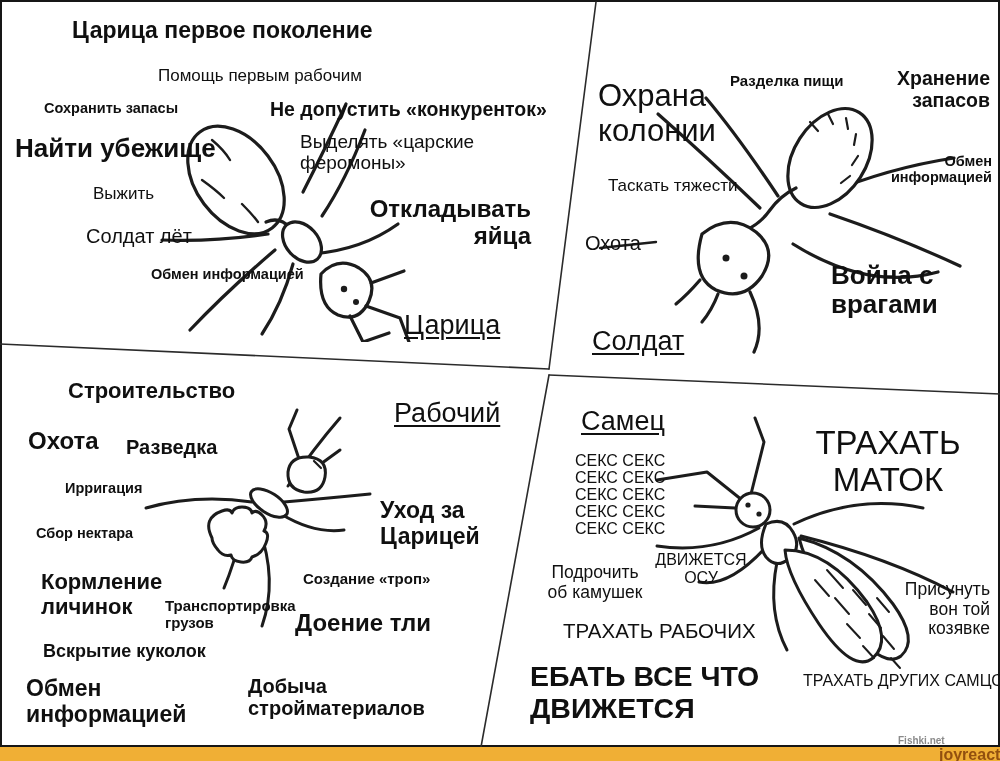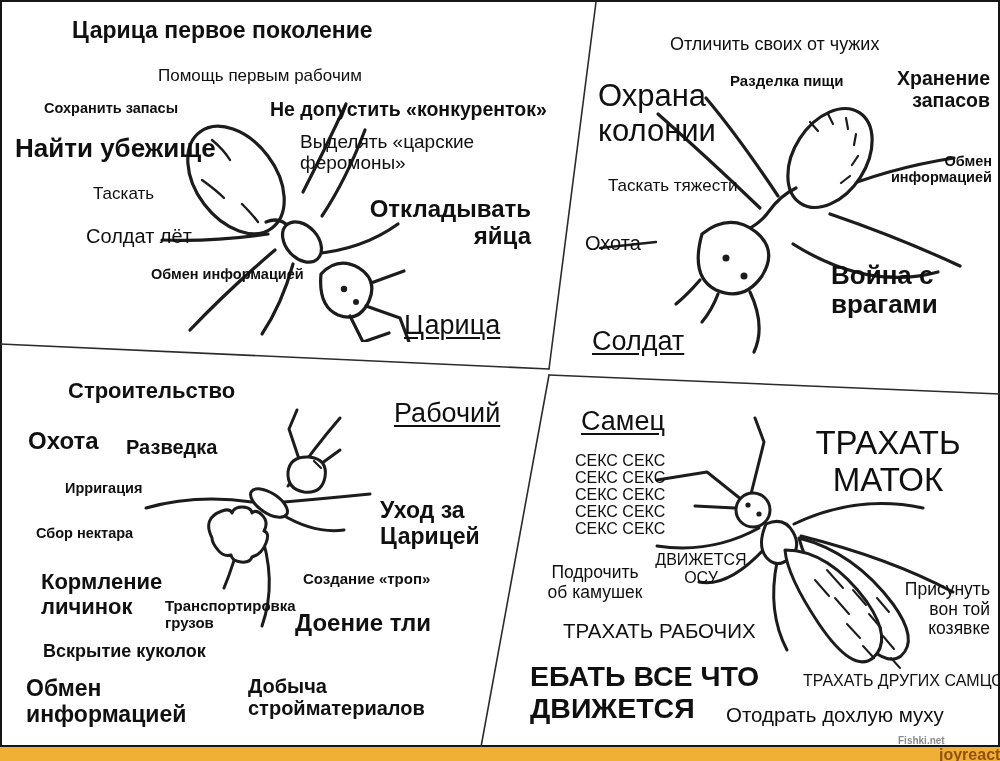--- a/index.html
+++ b/index.html
@@ -148,27 +148,26 @@
       </g>
     </g>
   </svg>
 
   <div class="lbl b" style="left:72px;top:18px;font-size:23px;">Царица первое поколение</div>
   <div class="lbl" style="left:158px;top:66px;font-size:17px;">Помощь первым рабочим</div>
   <div class="lbl b" style="left:44px;top:100px;font-size:14.5px;">Сохранить запасы</div>
   <div class="lbl b" style="left:270px;top:99px;font-size:19.5px;">Не допустить «конкуренток»</div>
   <div class="lbl b" style="left:15px;top:134px;font-size:26px;">Найти убежище</div>
   <div class="lbl wrap" style="left:300px;top:131px;width:195px;font-size:19px;">Выделять «царские феромоны»</div>
-  <div class="lbl" style="left:93px;top:184px;font-size:17px;">Таскать</div>
+  <div class="lbl" style="left:93px;top:184px;font-size:17px;">Выжить</div>
   <div class="lbl" style="left:86px;top:225px;font-size:20px;">Солдат лёт</div>
   <div class="lbl b" style="left:151px;top:266px;font-size:14.5px;">Обмен информацией</div>
   <div class="lbl b wrap" style="left:356px;top:196px;width:175px;font-size:24px;text-align:right;">Откладывать яйца</div>
   <div class="lbl u" style="left:404px;top:310px;font-size:27px;">Царица</div>
 
-  <div class="lbl" style="left:670px;top:34px;font-size:18px;">Отличить своих от чужих</div>
   <div class="lbl wrap" style="left:598px;top:79px;width:150px;font-size:31px;">Охрана колонии</div>
   <div class="lbl b" style="left:730px;top:73px;font-size:15px;">Разделка пищи</div>
   <div class="lbl b wrap rt" style="left:858px;top:68px;width:132px;font-size:19.5px;">Хранение запасов</div>
   <div class="lbl b wrap rt" style="left:878px;top:153px;width:114px;font-size:14.5px;">Обмен информацией</div>
   <div class="lbl" style="left:608px;top:176px;font-size:17px;">Таскать тяжести</div>
   <div class="lbl" style="left:585px;top:232px;font-size:20px;">Охота</div>
   <div class="lbl b wrap" style="left:831px;top:261px;width:135px;font-size:26px;">Война с врагами</div>
   <div class="lbl u" style="left:592px;top:326px;font-size:27px;">Солдат</div>
 
   <div class="lbl b" style="left:68px;top:379px;font-size:22px;">Строительство</div>
@@ -192,19 +191,18 @@
 СЕКС СЕКС
 СЕКС СЕКС
 СЕКС СЕКС</div>
   <div class="lbl wrap ctr" style="left:788px;top:425px;width:200px;font-size:33px;">ТРАХАТЬ МАТОК</div>
   <div class="lbl wrap ctr" style="left:540px;top:563px;width:110px;font-size:17.5px;">Подрочить об камушек</div>
   <div class="lbl wrap ctr" style="left:655px;top:551px;width:92px;font-size:16px;">ДВИЖЕТСЯ ОСУ</div>
   <div class="lbl" style="left:563px;top:620px;font-size:20.5px;">ТРАХАТЬ РАБОЧИХ</div>
   <div class="lbl wrap rt" style="left:885px;top:580px;width:105px;font-size:17.5px;">Присунуть вон той козявке</div>
   <div class="lbl b wrap" style="left:530px;top:661px;width:250px;font-size:28.5px;">ЕБАТЬ ВСЕ ЧТО ДВИЖЕТСЯ</div>
   <div class="lbl" style="left:803px;top:672px;font-size:16px;">ТРАХАТЬ ДРУГИХ САМЦОВ</div>
-  <div class="lbl" style="left:726px;top:704px;font-size:20.5px;">Отодрать дохлую муху</div>
 
   <div class="bar" style="background-color: rgb(240, 175, 53);"></div>
   <div class="wm-joy" style="left:895px;top:746px;">joyreactor.cc</div>
   <div class="wm-fishki" style="left:898px;top:735px;">Fishki.net</div>
 
 </div>
 
 </body></html>

